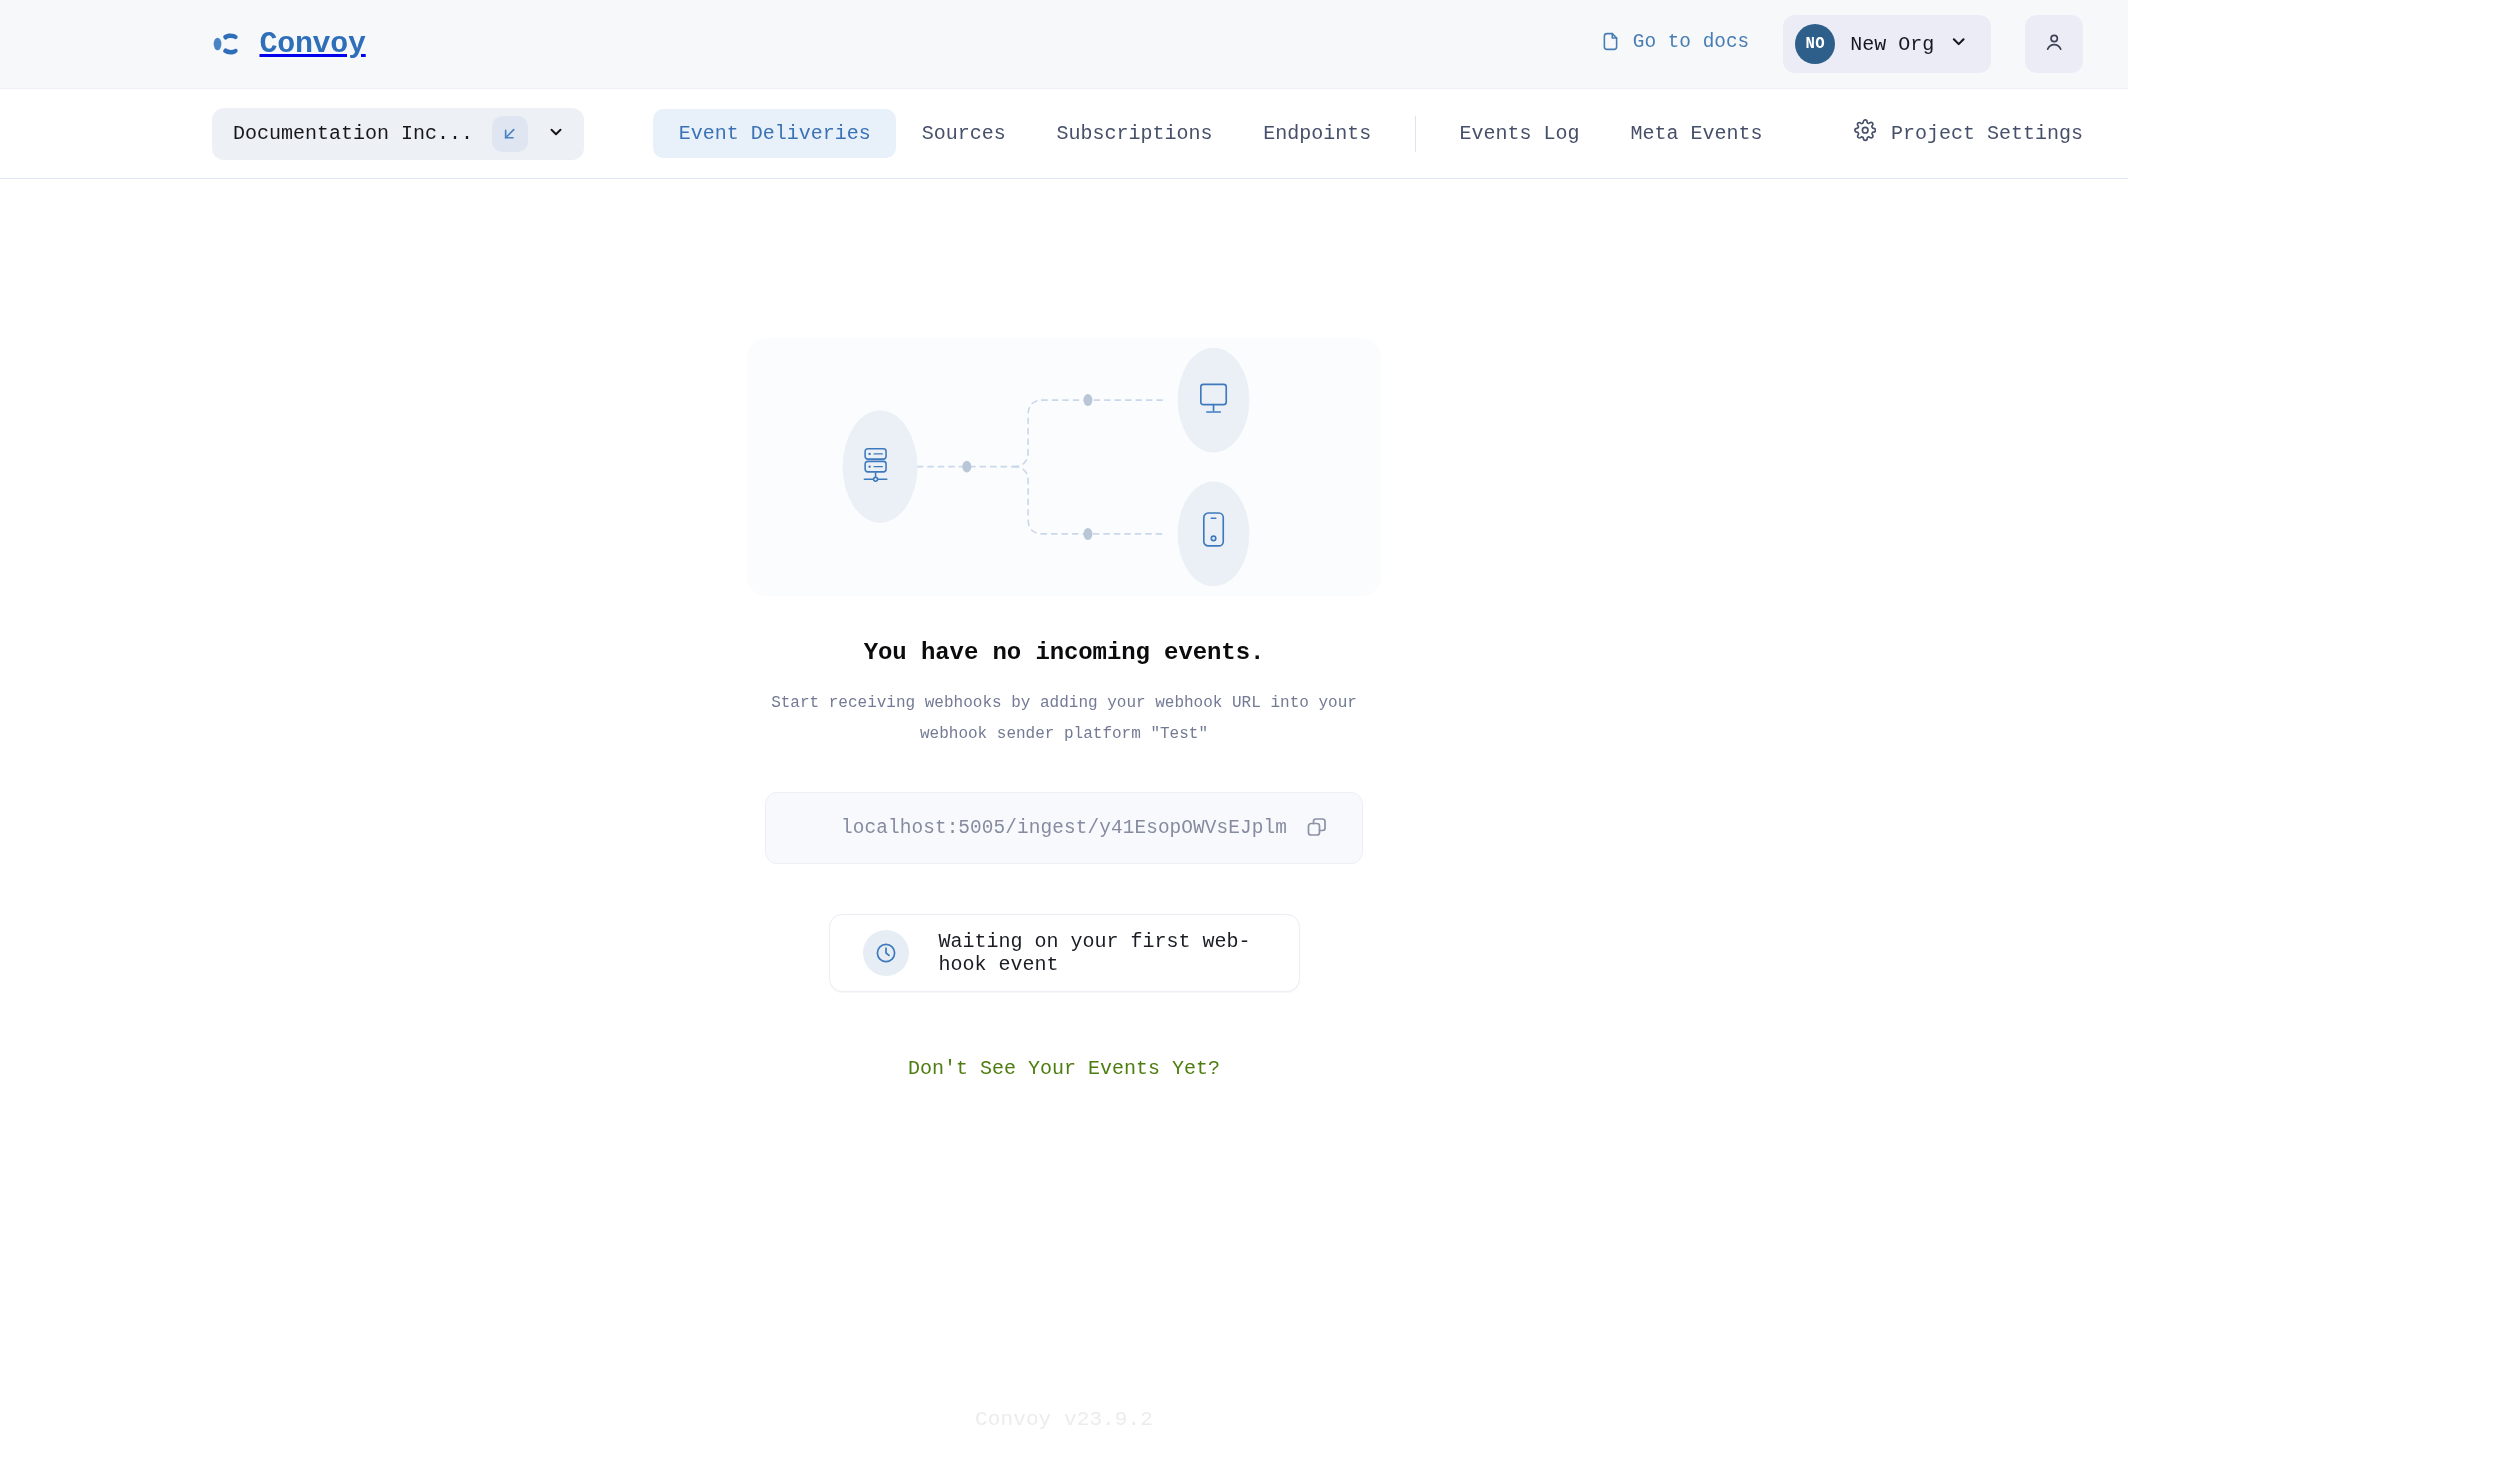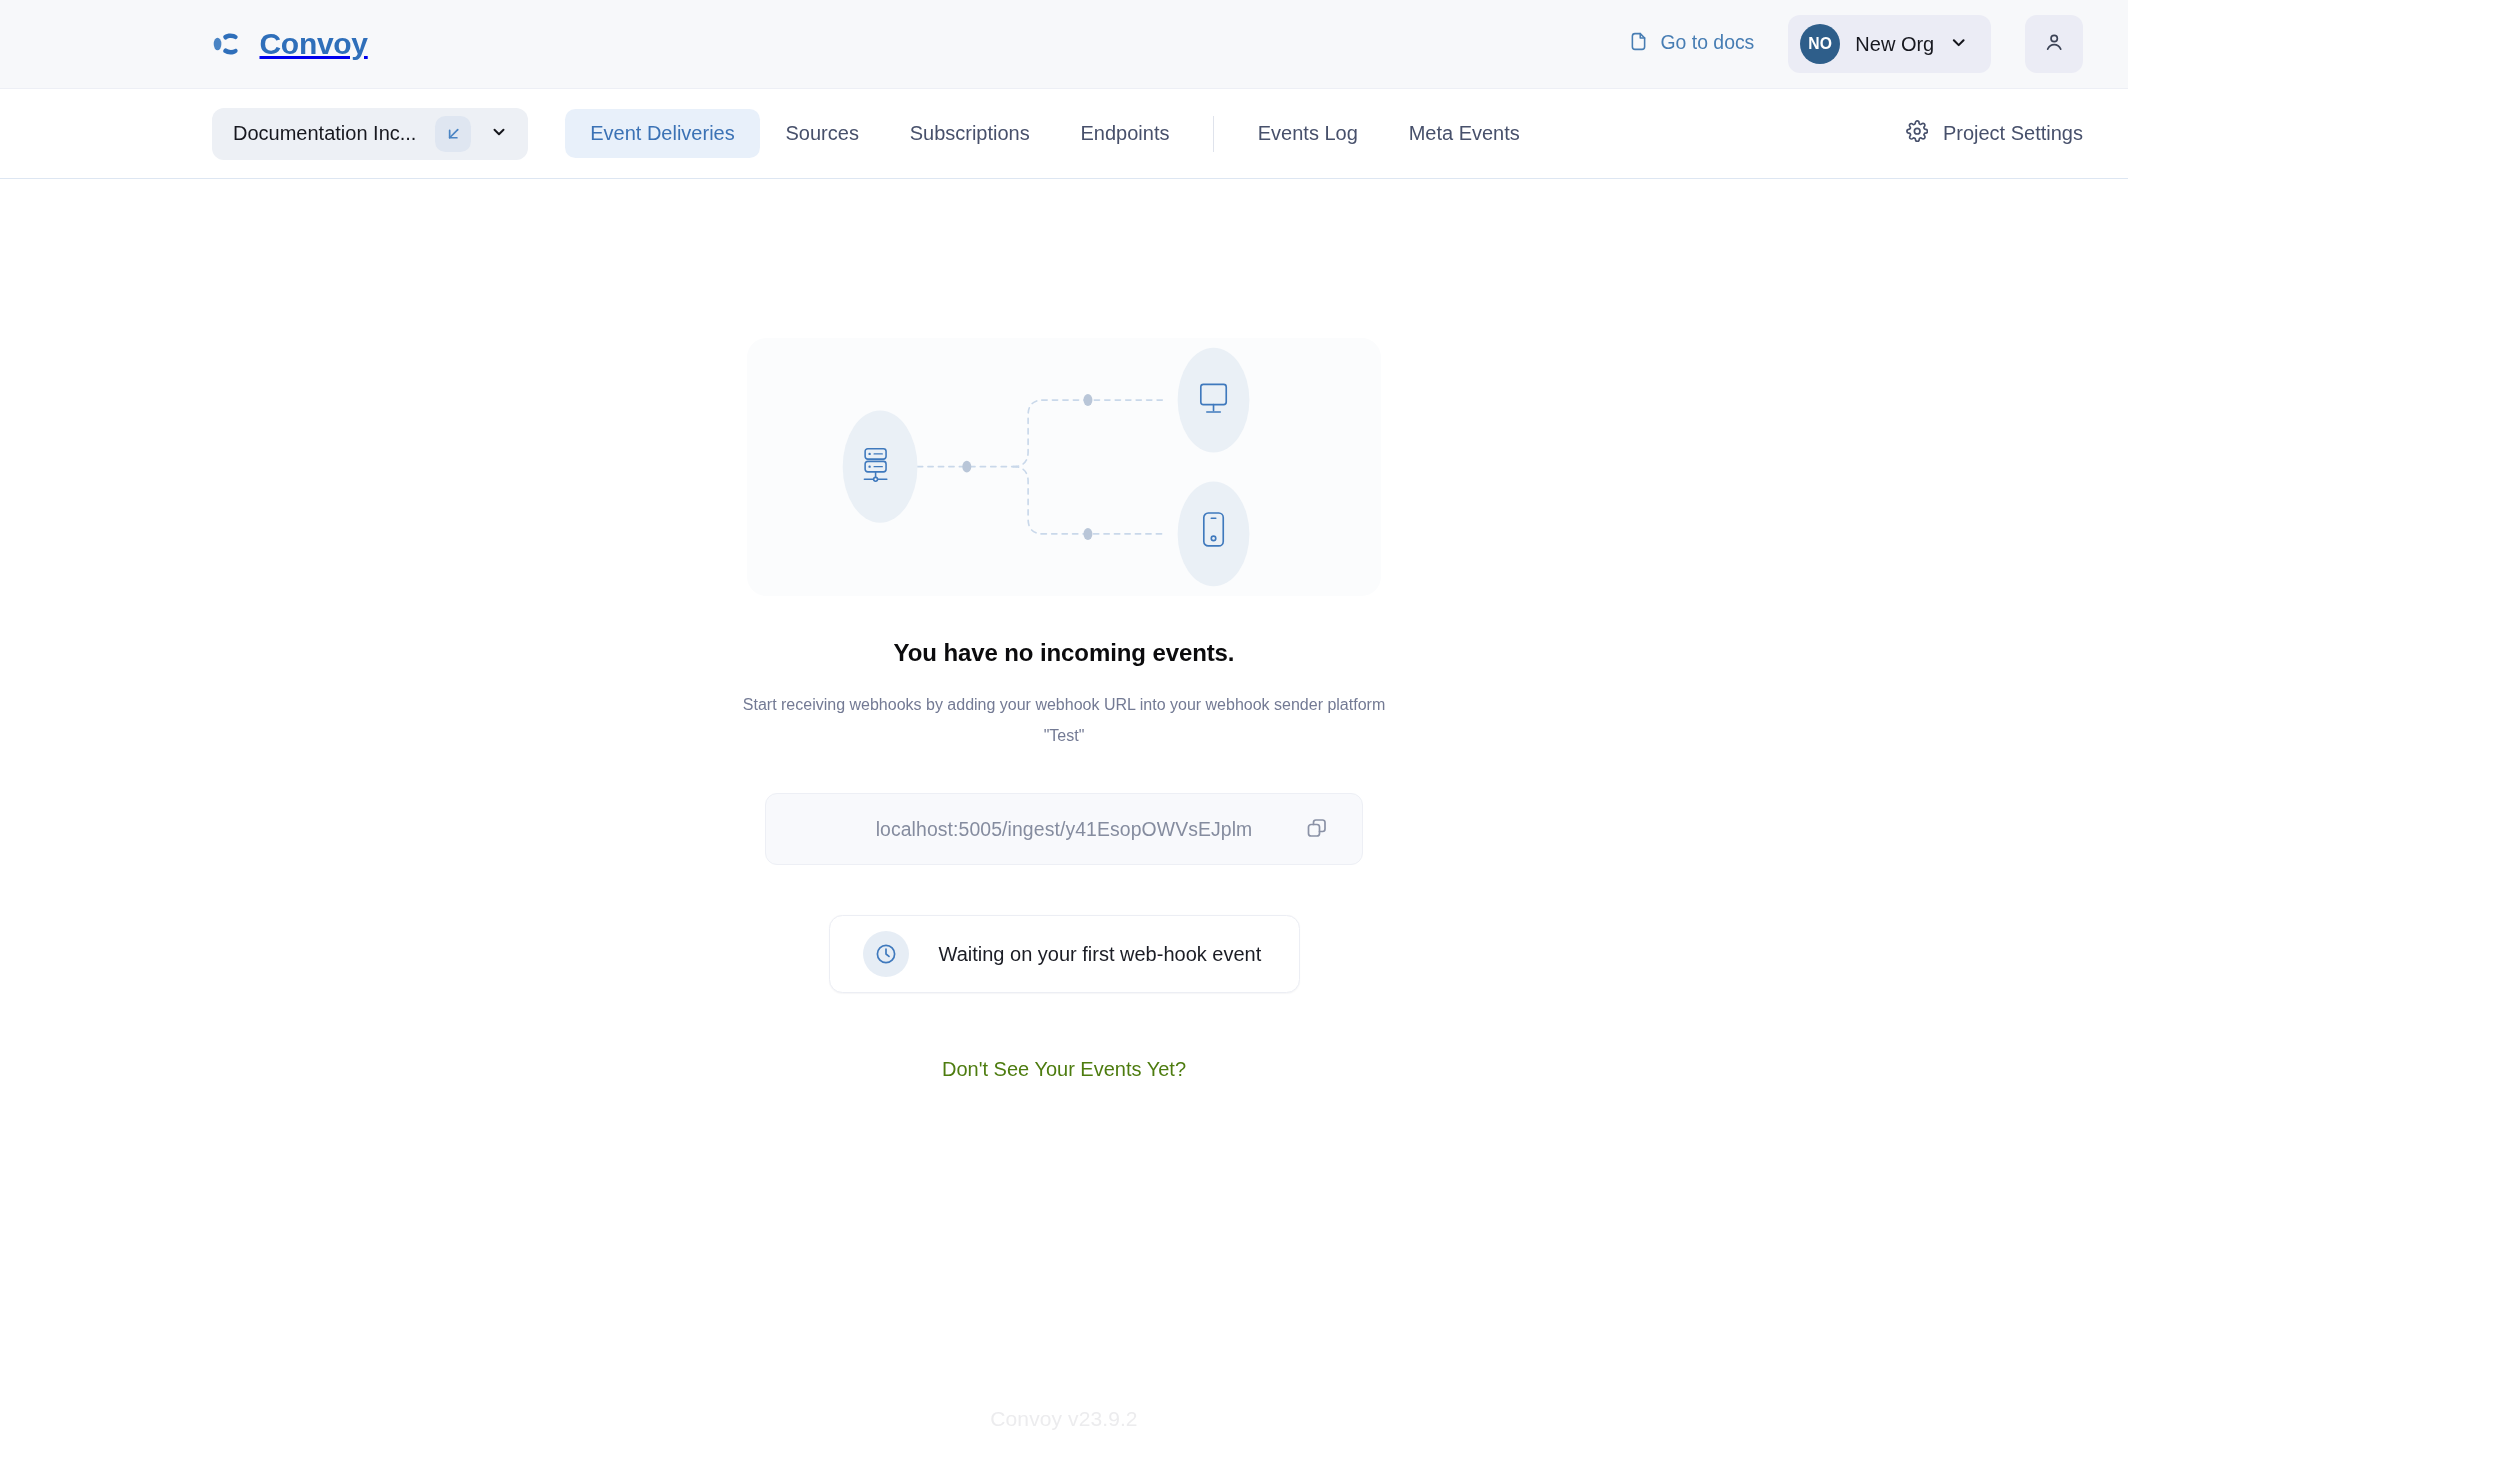--- a/index.html
+++ b/index.html
@@ -6,21 +6,21 @@
   * { box-sizing: border-box; margin: 0; padding: 0; }
 
   html, body {
     width: 2512px;
     height: 1473px;
     background: #ffffff;
     font-family: "Liberation Sans", sans-serif;
     -webkit-font-smoothing: antialiased;
   }
 
-  .app { width: 2128px; height: 1473px; display: flex; flex-direction: column; position: relative; overflow: hidden; }
+  .app { width: 2128px; height: 1473px; display: flex; flex-direction: column; position: relative; overflow: hidden; font-family: Liberation Mono, monospace; }
 
   
   .topbar {
     height: 89px;
     flex: 0 0 89px;
     background: #f7f8fa;
     border-bottom: 1.5px solid #edeff5;
     display: flex;
     align-items: center;
     padding: 0 45px 0 212px;
@@ -128,20 +128,21 @@
     padding: 12.7px 25.4px;
     border-radius: 10.5px;
     cursor: pointer;
     white-space: nowrap;
     text-decoration: none;
     display: block;
   }
   .nav-item.active {
     background: #e8f0fa;
     color: #3b72b5;
+    margin-left: 32px;
   }
   .nav-divider {
     width: 1.5px;
     height: 36px;
     background: #dfe3ec;
     margin: 0 18px;
     flex: 0 0 1.5px;
   }
 
   .settings-link {

